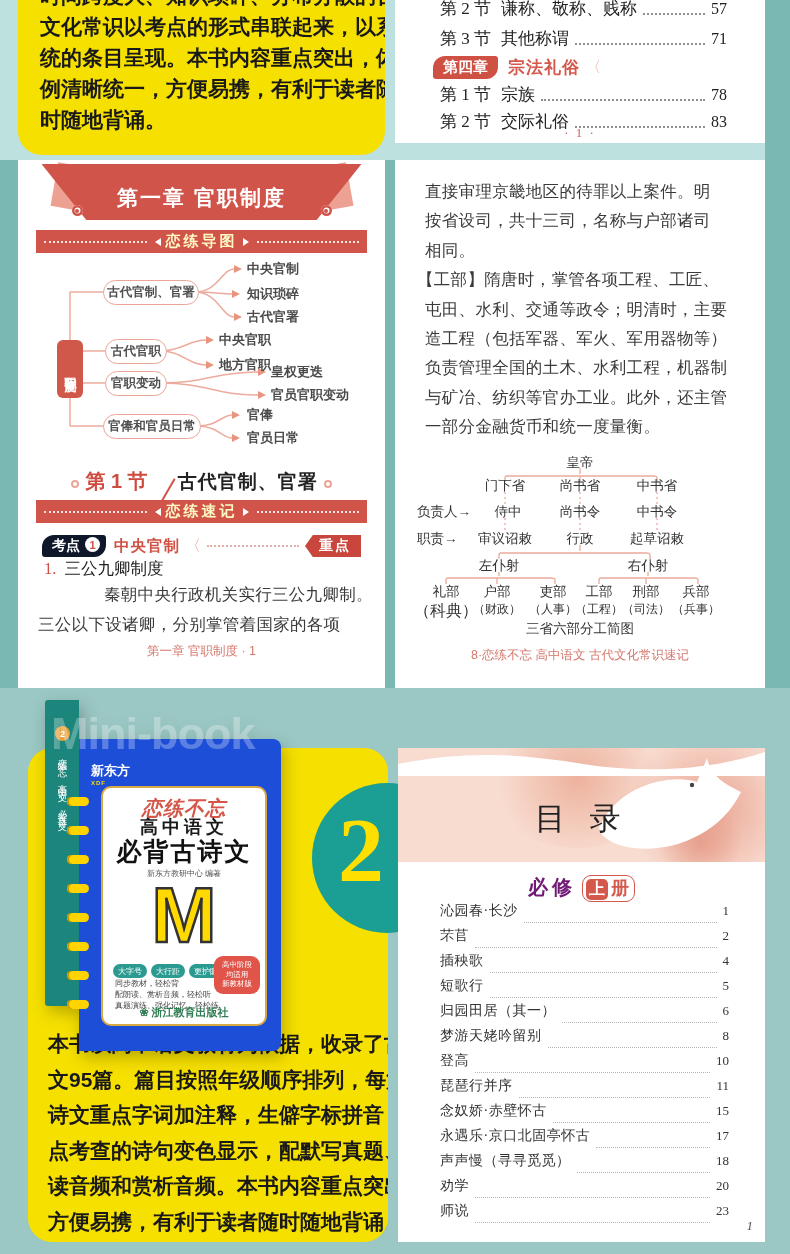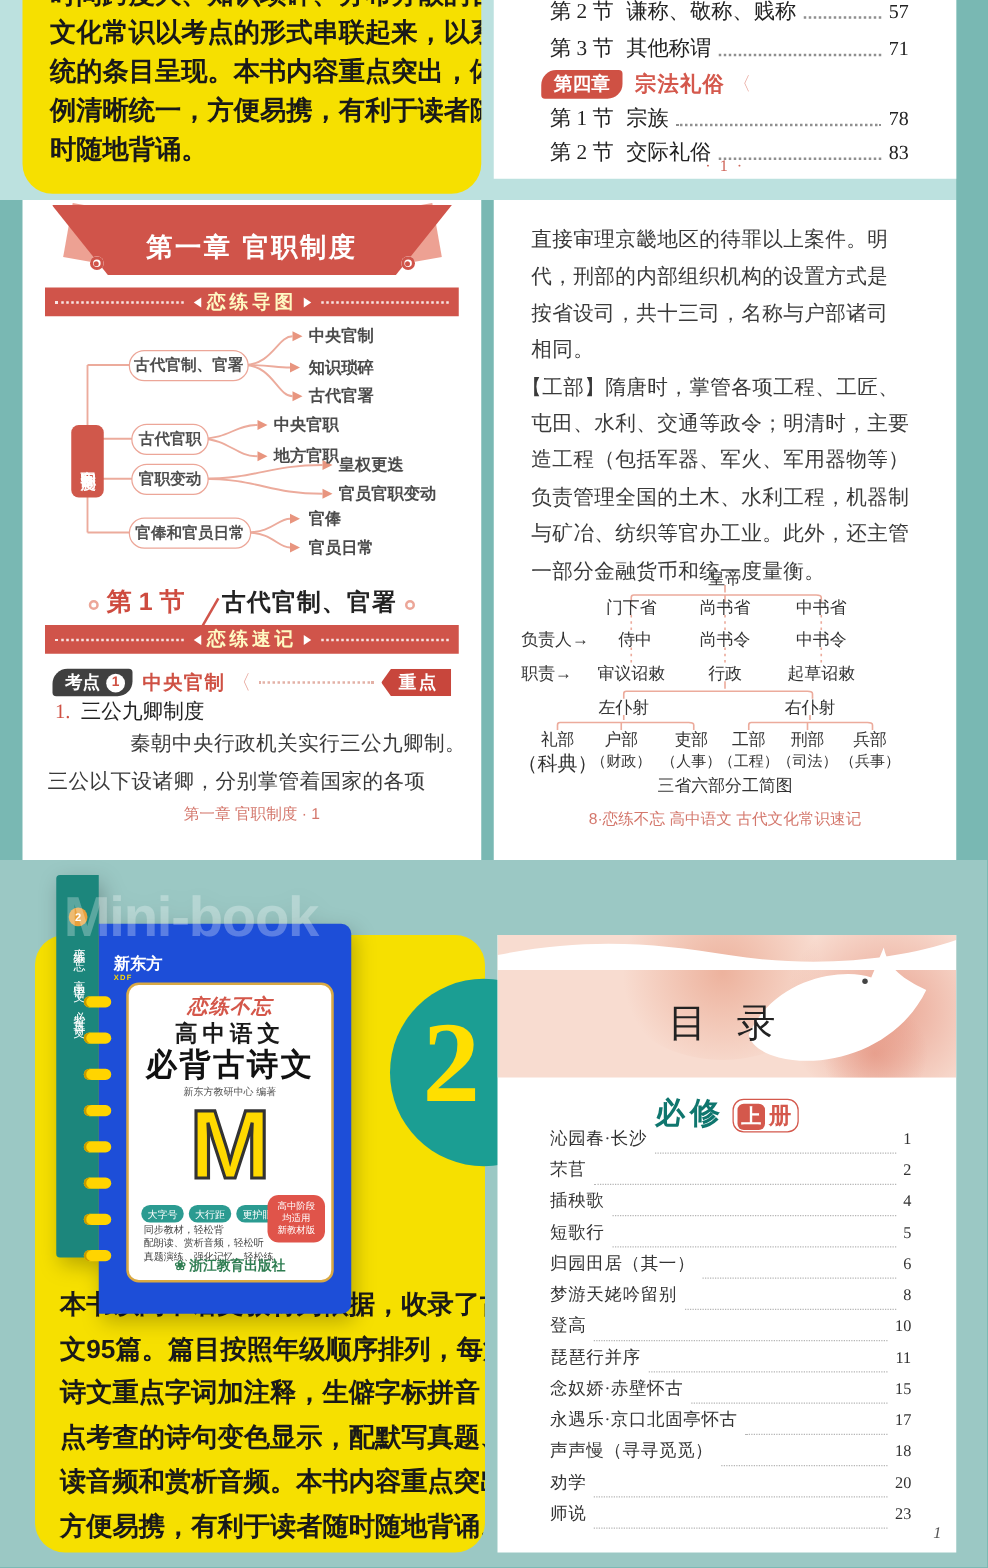--- a/index.html
+++ b/index.html
@@ -70,22 +70,22 @@
 
   
   .sec-hd { position:absolute; left:0; right:0; top:308px; text-align:center; white-space:nowrap; }
   .sec-no { color:#ce4b3f; font-weight:900; font-size:20px; }
   .slash { display:inline-block; width:26px; height:2px; background:#d0544a; transform:rotate(-60deg) translateY(6px); margin:0 2px; }
   .sec-title { color:#222; font-weight:900; font-size:19px; letter-spacing:1px; }
   .ring-sm { display:inline-block; width:8px; height:8px; border:2px solid #eca698; border-radius:50%; vertical-align:middle; margin:0 6px; }
 
   
   .kd-row { position:absolute; left:24px; right:24px; top:374px; height:24px; display:flex; align-items:center; }
-  .kd-badge { background:#404040; border-radius:12px 3px 12px 3px; color:#fff; font-weight:bold; font-size:14px;
-              padding:2px 6px 2px 10px; display:flex; align-items:center; }
+  .kd-badge { background:#0f172a; border-radius:12px 3px 12px 3px; color:#fff; font-weight:bold; font-size:14px;
+              padding:2px 6px 2px 10px; display:flex; }
   .kd-num { background:#fff; color:#cf5144; width:15px; height:15px; border-radius:50%; display:inline-flex;
             align-items:center; justify-content:center; font-size:11px; font-weight:900; margin-left:5px; }
   .kd-title { color:#cf5144; font-weight:900; font-size:15.5px; margin-left:8px; letter-spacing:1px; }
   .kd-deco { color:#e8a79d; margin-left:5px; }
   .kd-lead { flex:1; border-bottom:2px dotted #e3b1a7; margin:0 6px; }
   .zd-badge { background:#c8463c; color:#fff; font-weight:bold; font-size:14px; letter-spacing:2px;
               padding:2px 10px 2px 14px; clip-path:polygon(0 50%,14% 0,100% 0,100% 100%,14% 100%); }
 
   .item-row { position:absolute; left:26px; top:398px; font-size:16.5px; font-family:"Liberation Serif",serif; }
   .item-no { color:#cf5144; }
@@ -118,21 +118,21 @@
                  text-orientation:upright; color:#fff; font-size:9.5px; letter-spacing:3px; }
   .front { position:absolute; left:34px; top:0; width:202px; height:312px; background:#1d4ed8; border-radius:0 8px 8px 0;margin-top:41px; }
   .watermark { position:absolute; left:6px; top:10px; font-weight:900; font-size:45px; letter-spacing:-1px;
                color:rgba(255,255,255,.28); white-space:nowrap; }
   .brand { position:absolute; left:12px; top:26px; color:#fff; font-weight:900; font-size:13px; line-height:12px; }
   .brand small { display:block; font-size:6px; color:#ffd900; font-weight:bold; letter-spacing:1px; }
   .panel { position:absolute; left:22px; top:47px; width:166px; height:240px; background:#fff;
            border:2px solid #d9a943; border-radius:10px; }
   .ring-cap { position:absolute; width:22px; height:9px; background:#ffd400; border-radius:5px; box-shadow:inset 2px 0 0 #c79a00; }
   .bk-logo { position:absolute; left:0; right:0; top:7px; text-align:center; color:#d4574a; font-weight:900;
-             font-style:italic; font-size:16px; letter-spacing:1px; }
+             font-style:italic; font-size:20px; letter-spacing:1px; }
   .bk-subject { position:absolute; left:0; right:0; top:27px; text-align:center; color:#1a1a1a; font-weight:900;
                 font-size:18px; letter-spacing:4px; font-family:"Liberation Serif",serif; }
   .bk-title { position:absolute; left:0; right:0; top:47px; text-align:center; color:#111; font-weight:900;
               font-size:25px; letter-spacing:2px; font-family:"Liberation Serif",serif; }
   .bk-author { position:absolute; left:0; right:0; top:80px; text-align:center; color:#555; font-size:8px; }
   .bigM { position:absolute; left:0; right:0; top:84px; text-align:center; font-weight:900; font-size:78px;
           color:#ffd900; -webkit-text-stroke:2.5px #333; line-height:86px; }
   .bk-badges { position:absolute; left:10px; top:176px; display:flex; gap:4px; }
   .bk-pill { background:#2b9b91; color:#fff; font-size:8px; padding:1.5px 5px; border-radius:7px; white-space:nowrap; }
   .bk-feats { position:absolute; left:12px; top:190px; font-size:8px; color:#444; line-height:11px; white-space:nowrap; }
@@ -141,21 +141,21 @@
   .bk-pub { position:absolute; left:0; right:0; bottom:4px; text-align:center; color:#2f7d52; font-size:11px; font-weight:bold;font-family:Liberation Serif, serif; }
 
   
   .page-c { left:398px; top:748px; width:367px; height:494px; background:#fff; overflow:hidden; }
   .ph { position:absolute; left:0; top:0; width:100%; height:114px; background:#f8dcd0; overflow:hidden; }
   .blob { position:absolute; border-radius:50%; }
   .c-title { position:absolute; left:0; right:0; top:50px; text-align:center; font-family:"Liberation Serif",serif;
              font-size:31px; color:#222; letter-spacing:8px; }
   .wave { position:absolute; left:0; bottom:-1px; width:100%; height:28px; }
   .ed-row { position:absolute; left:0; right:0; top:126px; text-align:center; font-family:"Liberation Serif",serif; }
-  .ed-prefix { color:#0f766e; font-weight:bold; font-size:24px; letter-spacing:4px;text-align:center; }
+  .ed-prefix { color:#701a75; font-weight:bold; font-size:20px; letter-spacing:4px;text-align:center; }
   .ed-pill { display:inline-block; border:1.5px solid #d4584c; border-radius:9px; padding:0 5px 1px 3px; margin-left:6px; }
   .ed-badge { display:inline-block; background:#d4584c; color:#fff; font-weight:bold; font-size:16px;
               border-radius:5px; padding:0 3px; margin-right:3px; }
   .ed-suffix { color:#d4584c; font-weight:bold; font-size:18px; }
   .c-list { position:absolute; left:42px; right:36px; top:154px; font-family:"Liberation Serif",serif; }
   .c-row { display:flex; align-items:baseline; height:25px; }
   .c-t { font-size:14px; color:#333; letter-spacing:.5px; }
   .c-l { flex:1; border-bottom:1.5px dotted #b5b5b5; margin:0 6px; align-self:flex-end; margin-bottom:4.5px; }
   .c-p { font-size:13px; color:#333; }
   .c-pgnum { position:absolute; right:12px; bottom:8px; font-family:"Liberation Serif",serif; font-style:italic;
@@ -309,21 +309,20 @@
     <div class="para-l">
       <div class="body-line" style="padding-left:44px">秦朝中央行政机关实行三公九卿制。</div>
       <div class="body-line" style="margin-left:-22px">三公以下设诸卿，分别掌管着国家的各项</div>
     </div>
     <div class="page-foot" style="top:483px">第一章  官职制度 · 1</div>
   </div>
 
   <div class="abs card page-r">
     <div class="para-r">
       <div class="body-line">直接审理京畿地区的待罪以上案件。明</div>
-      <div class="body-line">代，刑部的内部组织机构的设置方式是</div>
       <div class="body-line">按省设司，共十三司，名称与户部诸司</div>
       <div class="body-line">相同。</div>
       <div class="body-line" style="margin-left:-8px">【工部】隋唐时，掌管各项工程、工匠、</div>
       <div class="body-line">屯田、水利、交通等政令；明清时，主要</div>
       <div class="body-line">造工程（包括军器、军火、军用器物等）</div>
       <div class="body-line">负责管理全国的土木、水利工程，机器制</div>
       <div class="body-line">与矿冶、纺织等官办工业。此外，还主管</div>
       <div class="body-line">一部分金融货币和统一度量衡。</div>
     </div>
 

